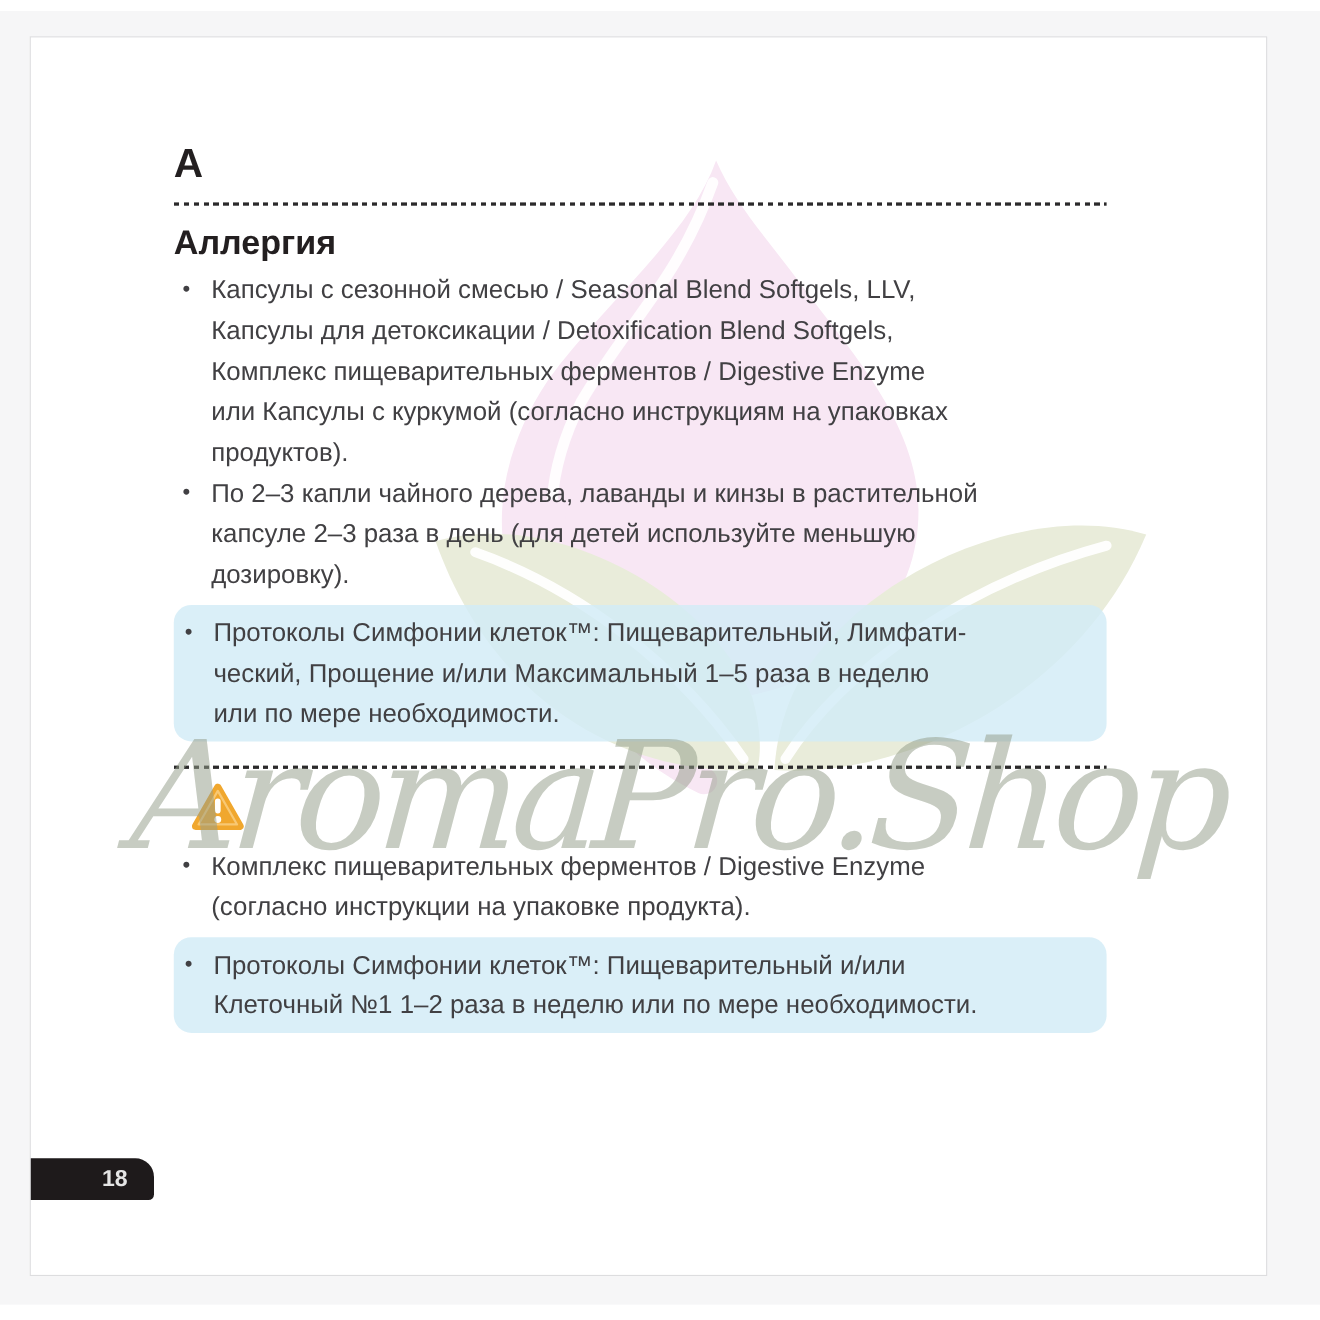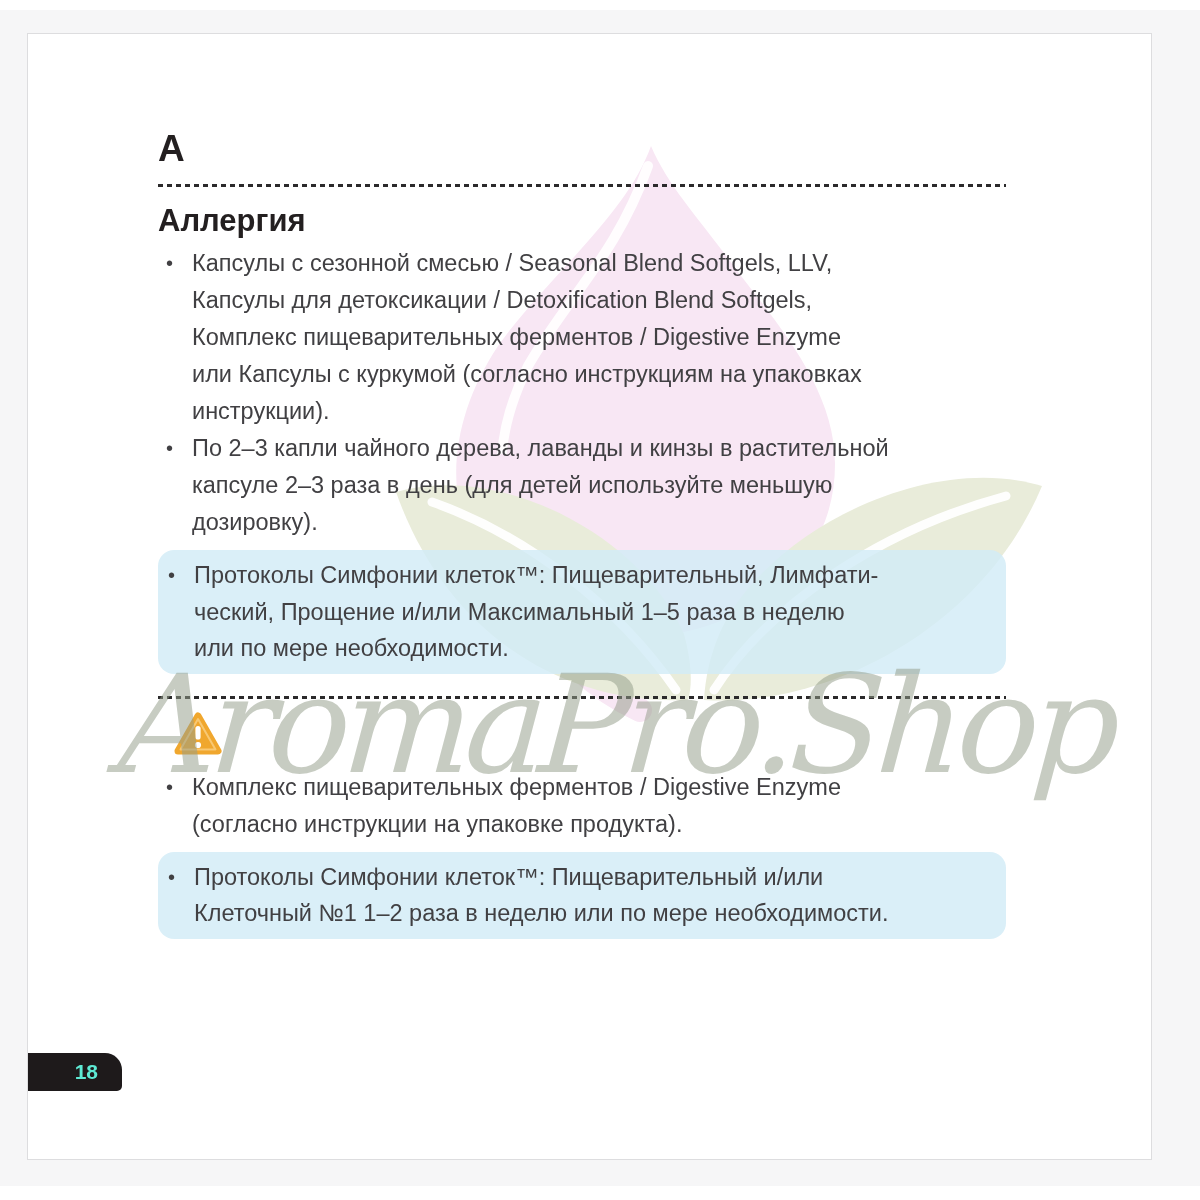--- a/index.html
+++ b/index.html
@@ -40,23 +40,23 @@
   }
   .protocol-box .bullet{line-height:36.5px;}
   .protocol-box .bullet .dot{padding-left:10px;}
   .text-wm{
     position:absolute;z-index:3;left:92px;top:612px;
     font-family:"DejaVu Serif","Liberation Serif",serif;font-style:italic;
     font-size:136px;letter-spacing:-7px;color:rgba(147,158,139,0.52);
     white-space:nowrap;pointer-events:none;transform:skewX(-4deg);
   }
   .page-tab{
-    position:absolute;z-index:4;left:-1px;top:1019px;width:95px;height:38px;
+    position:absolute;z-index:4;left:-1px;top:1019px;width:113px;height:38px;
     background:#1e1a1b;border-radius:0 17px 5px 0;
-    color:#5eead4;font-size:21px;font-weight:700;line-height:38px;
+    color:#e5e5e5;font-size:21px;font-weight:700;line-height:38px;
     text-align:right;padding-right:24px;box-sizing:border-box;
   }
 </style>
 </head>
 <body>
 
 <div class="backdrop"></div>
 
 <div class="card">
 
@@ -84,21 +84,21 @@
       <span>Аллергия</span>
     </h2>
 
     <div class="bullets">
       <div class="bullet">
         <span class="dot">•</span>
         <span class="btext">Капсулы с сезонной смесью / Seasonal Blend Softgels, LLV,
 Капсулы для детоксикации / Detoxification Blend Softgels,
 Комплекс пищеварительных ферментов / Digestive Enzyme
 или Капсулы с куркумой (согласно инструкциям на упаковках
-инструкции).</span>
+продуктов).</span>
       </div>
       <div class="bullet">
         <span class="dot">•</span>
         <span class="btext">По 2–3 капли чайного дерева, лаванды и кинзы в растительной
 капсуле 2–3 раза в день (для детей используйте меньшую
 дозировку).</span>
       </div>
     </div>
 
     <div class="protocol-box">

